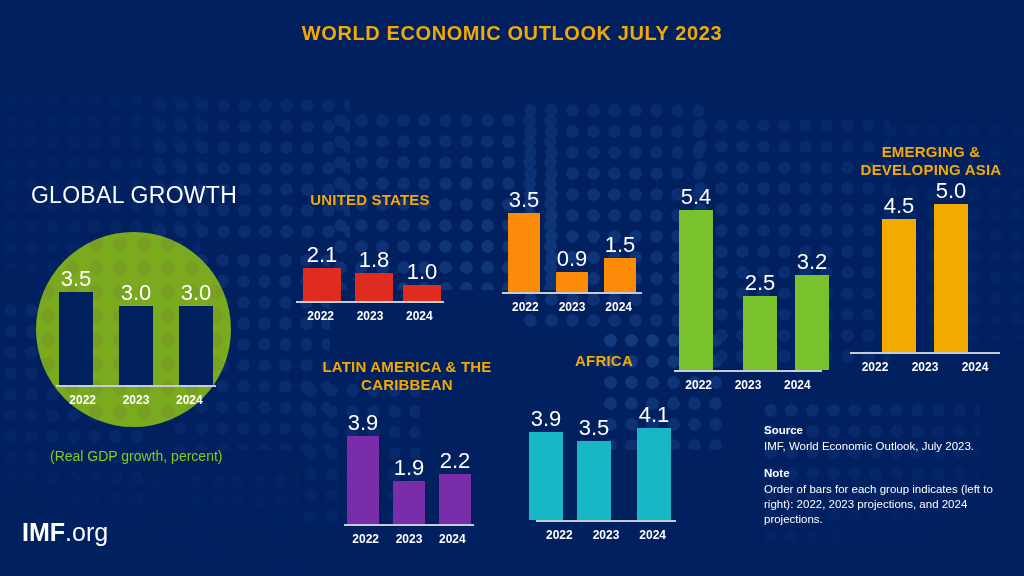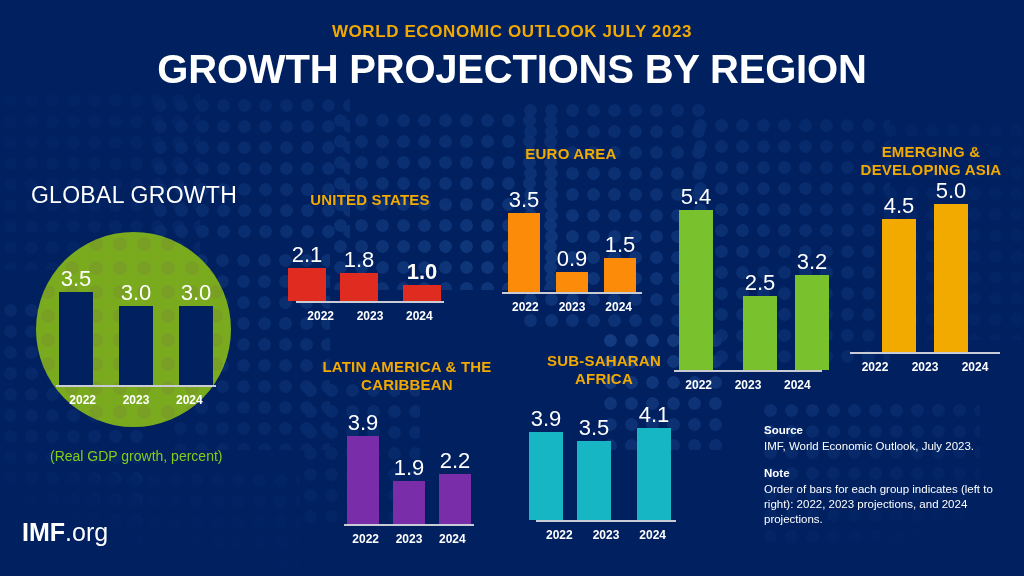--- a/index.html
+++ b/index.html
@@ -23,21 +23,21 @@
   }
   .dotfield.dim{
     background-image:radial-gradient(circle at center, rgba(25,70,140,.8) 40%, rgba(25,70,140,0) 45%);
   }
   .vig{position:absolute;inset:0;background:
       radial-gradient(ellipse 70% 60% at 50% 45%, rgba(0,32,96,.55) 0%, rgba(0,32,96,.88) 70%, #002060 100%);}
 
   
   .kicker{
     position:absolute;top:22px;left:0;width:1024px;text-align:center;
-    color:#F2A900;font-size:17px;font-weight:bold;letter-spacing:.6px;
+    color:#F2A900;font-size:20px;font-weight:bold;letter-spacing:.6px;
   }
   .headline{
     position:absolute;top:47px;left:0;width:1024px;text-align:center;
     color:#ffffff;font-size:40px;font-weight:bold;letter-spacing:-.2px;
   }
 
   
   .panel{position:absolute;}
   .panel-title{
     color:#F2A900;font-size:15px;font-weight:bold;text-align:center;
@@ -96,21 +96,20 @@
     <div class="dotfield" style="left:520px;top:100px;width:190px;height:230px;"></div>
     <div class="dotfield bright" style="left:600px;top:330px;width:130px;height:120px;"></div>
     <div class="dotfield" style="left:690px;top:115px;width:200px;height:250px;"></div>
     <div class="dotfield bright" style="left:760px;top:400px;width:220px;height:150px;"></div>
     <div class="dotfield dim" style="left:880px;top:120px;width:144px;height:220px;"></div>
     <div class="dotfield dim" style="left:60px;top:470px;width:240px;height:106px;"></div>
   </div>
   <div class="vig"></div>
 
   <div class="kicker">WORLD ECONOMIC OUTLOOK JULY 2023</div>
-  <div class="headline">GROWTH PROJECTIONS BY REGION</div>
 
   <div class="panel" style="left:16px;top:186px;width:236px;">
     <div class="panel-title white">GLOBAL GROWTH</div>
   </div>
   <div id="global-circle">
     <div class="inner-dots"></div>
   </div>
   <div class="chart" style="left:56px;top:237px;width:160px;height:170px;position:absolute;">
     <div class="axis" style="width:160px;"></div>
     <div class="bars" style="height:148px;bottom:22px;">
@@ -142,35 +141,32 @@
     <div class="axis" style="width:148px;"></div>
     <div class="bars" style="height:88px;bottom:22px;">
         <div class="barcol" style="width: 38px; margin: 0px 7px;">
           <div class="barval">2.1</div>
           <div class="bar" style="width: 38px; height: 33px; background: rgb(224, 43, 32);"></div>
         </div>
         <div class="barcol" style="width: 38px; margin: 0px 7px;">
           <div class="barval">1.8</div>
           <div class="bar" style="width: 38px; height: 28px; background: rgb(224, 43, 32);"></div>
         </div>
-        <div class="barcol" style="width: 38px; margin: 0px 18px; font-weight: bold;">
+        <div class="barcol" style="width: 38px; margin: 0px 3px;">
           <div class="barval">1.0</div>
           <div class="bar" style="width: 38px; height: 16px; background: rgb(224, 43, 32);"></div>
         </div>
       </div>
     <div class="ticks">
         <div class="tick" style="width: 38px; margin: 0px 7px;">2022</div>
         <div class="tick" style="width: 38px; margin: 0px 7px;">2023</div>
         <div class="tick" style="width: 38px; margin: 0px 7px;">2024</div>
       </div>
   </div>
 
-  <div class="panel" style="left:496px;top:145px;width:150px;">
-    <div class="panel-title">EURO AREA</div>
-  </div>
   <div class="chart" style="left:502px;top:166px;width:140px;height:148px;position:absolute;">
     <div class="axis" style="width:140px;"></div>
     <div class="bars" style="height:126px;bottom:22px;">
         <div class="barcol" style="width: 32px; margin: 0px 8px;">
           <div class="barval">3.5</div>
           <div class="bar" style="width: 32px; height: 79px; background: rgb(252, 139, 10);"></div>
         </div>
         <div class="barcol" style="width: 32px; margin: 0px 8px;">
           <div class="barval">0.9</div>
           <div class="bar" style="width: 32px; height: 20px; background: rgb(252, 139, 10);"></div>
@@ -254,21 +250,20 @@
         </div>
       </div>
     <div class="ticks">
         <div class="tick" style="width: 32px; margin: 0px 7px;">2022</div>
         <div class="tick" style="width: 32px; margin: 0px 7px;">2023</div>
         <div class="tick" style="width: 32px; margin: 0px 7px;">2024</div>
       </div>
   </div>
 
   <div class="panel" style="left:524px;top:352px;width:160px;">
-    <div class="panel-title">SUB-SAHARAN</div>
     <div class="panel-title">AFRICA</div>
   </div>
   <div class="chart" style="left:536px;top:394px;width:140px;height:148px;position:absolute;">
     <div class="axis" style="width:140px;"></div>
     <div class="bars" style="height:126px;bottom:22px;">
         <div class="barcol" style="width: 34px; margin: 0px 7px;">
           <div class="barval">3.9</div>
           <div class="bar" style="width: 34px; height: 88px; background: rgb(22, 182, 196);"></div>
         </div>
         <div class="barcol" style="width: 34px; margin: 0px 7px;">

